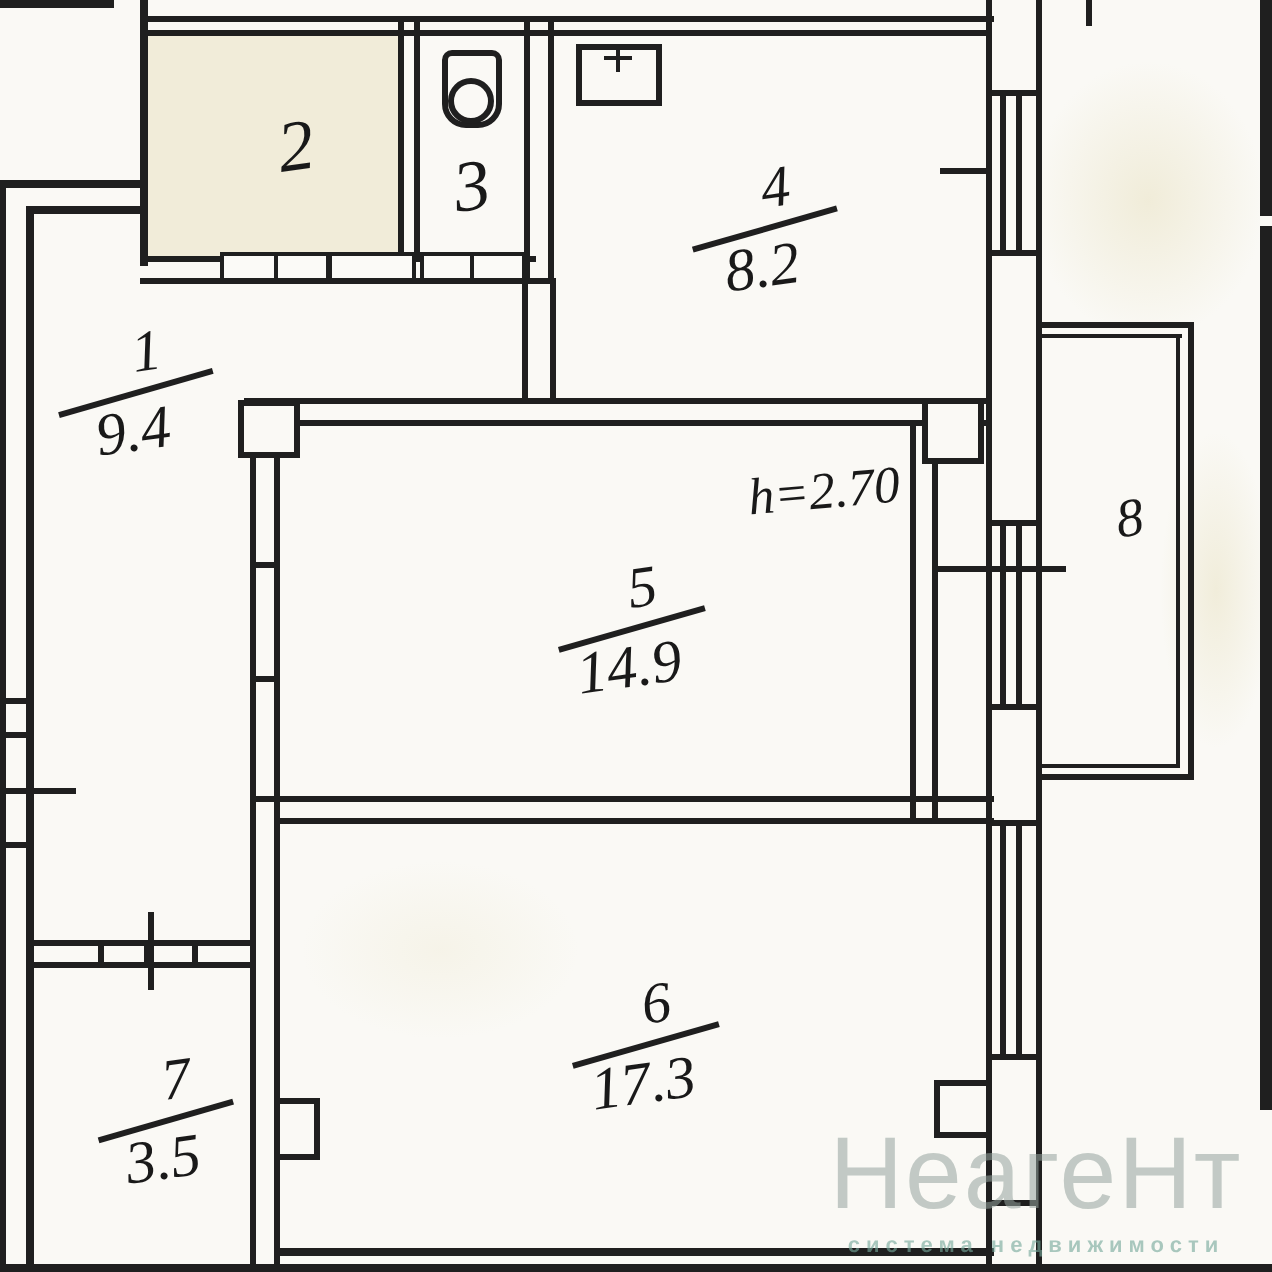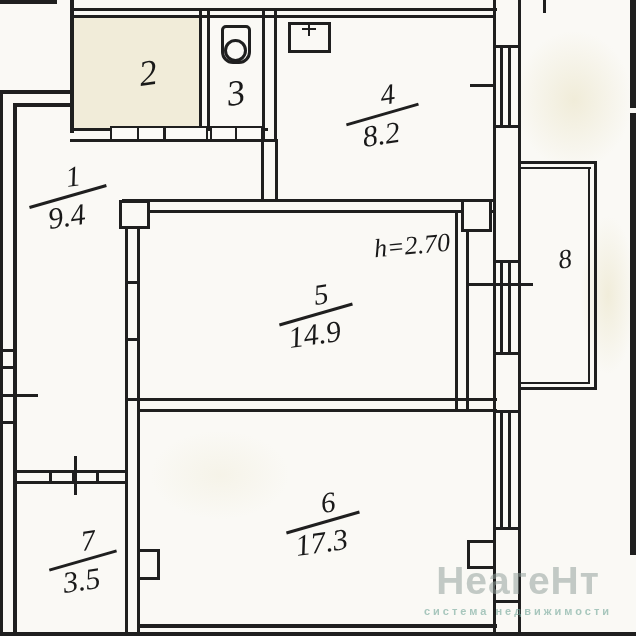--- a/index.html
+++ b/index.html
@@ -30,21 +30,21 @@
   .sink-bowl{position:absolute;left:224px;top:39px;width:23px;height:23px;
     border:3px solid #1f1f1f;border-radius:50%;box-sizing:border-box;}
   
   .panel{position:absolute;left:288px;top:22px;width:43px;height:31px;
     border:3px solid #1f1f1f;box-sizing:border-box;background:#faf9f5;}
   .plus-v{position:absolute;left:308px;top:23px;width:2px;height:13px;background:#1f1f1f;}
   .plus-h{position:absolute;left:302px;top:28px;width:14px;height:2px;background:#1f1f1f;}
   
   .wm{position:absolute;left:402px;top:561px;width:232px;text-align:center;
     font-family:"Liberation Sans",sans-serif;pointer-events:none;}
-  .wm-title{display:block;font-size:39px;font-weight:bold;letter-spacing:1px;
+  .wm-title{display:block;font-size:51px;font-weight:normal;letter-spacing:1px;
     color:rgba(148,163,156,0.55);line-height:1;}
   .wm-sub{display:block;font-size:11px;font-weight:bold;letter-spacing:3px;
     color:rgba(118,168,155,0.62);margin-top:5px;}
 </style>
 </head>
 <body>
 
 <div id="plan">
 
   <div class="patch" style="left:74px;top:18px;width:125px;height:110px;background:rgba(228,219,178,0.42);"></div>

